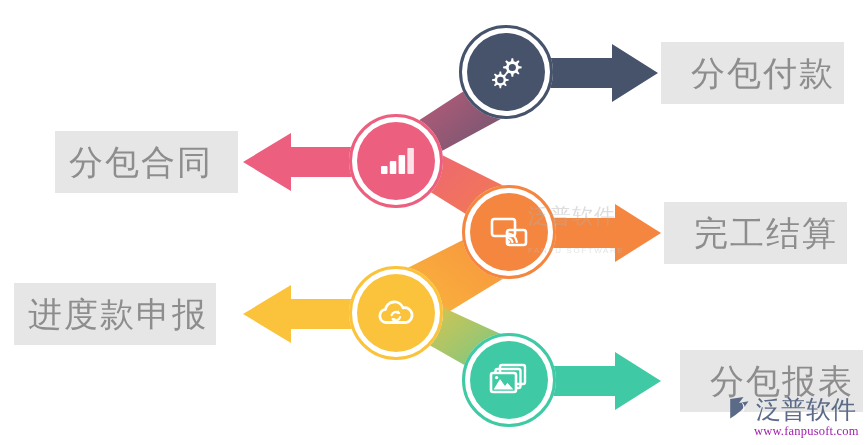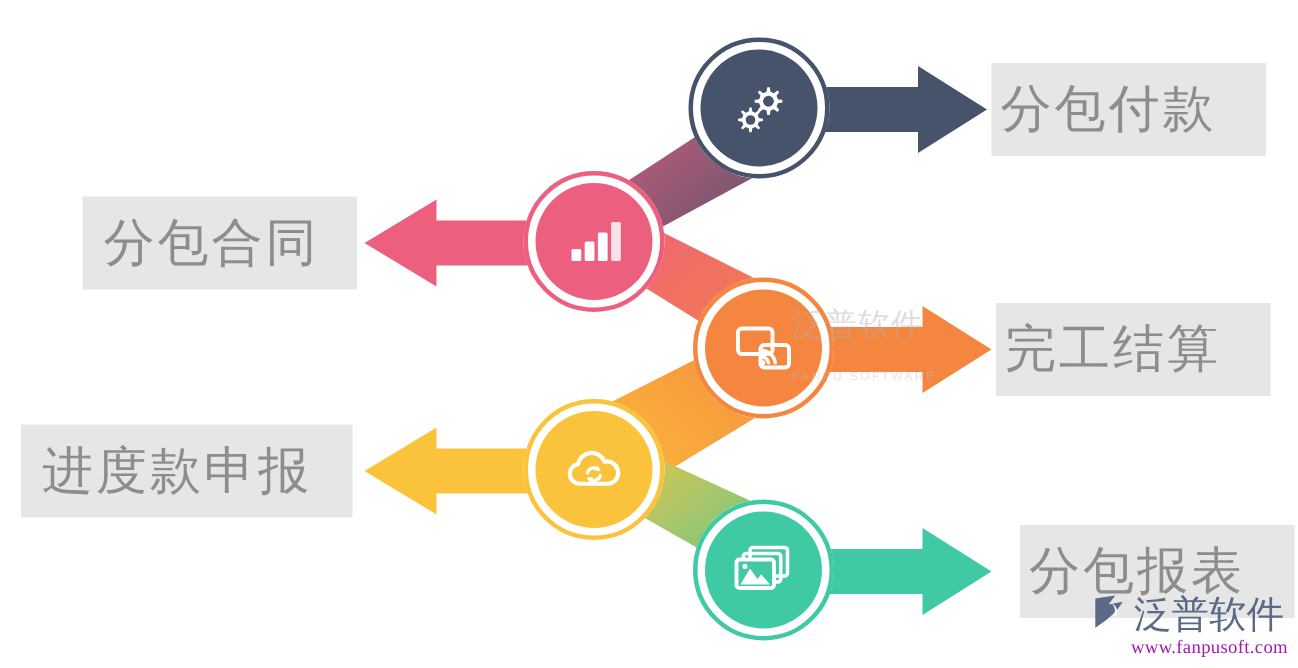--- a/index.html
+++ b/index.html
@@ -53,21 +53,21 @@
     color: #8d8d8d;
     font-size: 34px;
     line-height: 1;
     letter-spacing: 2px;
     display: flex;
     align-items: center;
     box-sizing: border-box;
     white-space: nowrap;
     font-family: "DejaVu Sans", "Liberation Sans", sans-serif;
   }
-  .label.right { justify-content: flex-start; padding-left: 6px; }
+  .label.right { justify-content: flex-start; padding-left: 30px; }
   .label.left  { justify-content: flex-start; padding-left: 14px; }
 
   .watermark-mid {
     position: absolute;
     left: 528px;
     top: 206px;
     width: 130px;
     height: 44px;
     opacity: 0.42;
     pointer-events: none;
@@ -239,21 +239,21 @@
   </div>
 
   <div class="label left" style="left:55px; top:131px; width:183px; height:62px;">
     <span>分包合同</span>
   </div>
 
   <div class="label right" style="left:664px; top:202px; width:183px; height:62px;align-items:center;">
     <span>完工结算</span>
   </div>
 
-  <div class="label left" style="left:14px; top:283px; width:221px; height:62px;">
+  <div class="label left" style="left:14px; top:283px; width:202px; height:62px;">
     <span>进度款申报</span>
   </div>
 
   <div class="label right" style="left:680px; top:350px; width:183px; height:62px;">
     <span>分包报表</span>
   </div>
 
   <div class="watermark-mid">
     <div class="wm-cn">泛普软件</div>
     <div class="wm-en">FANPU SOFTWARE</div>

